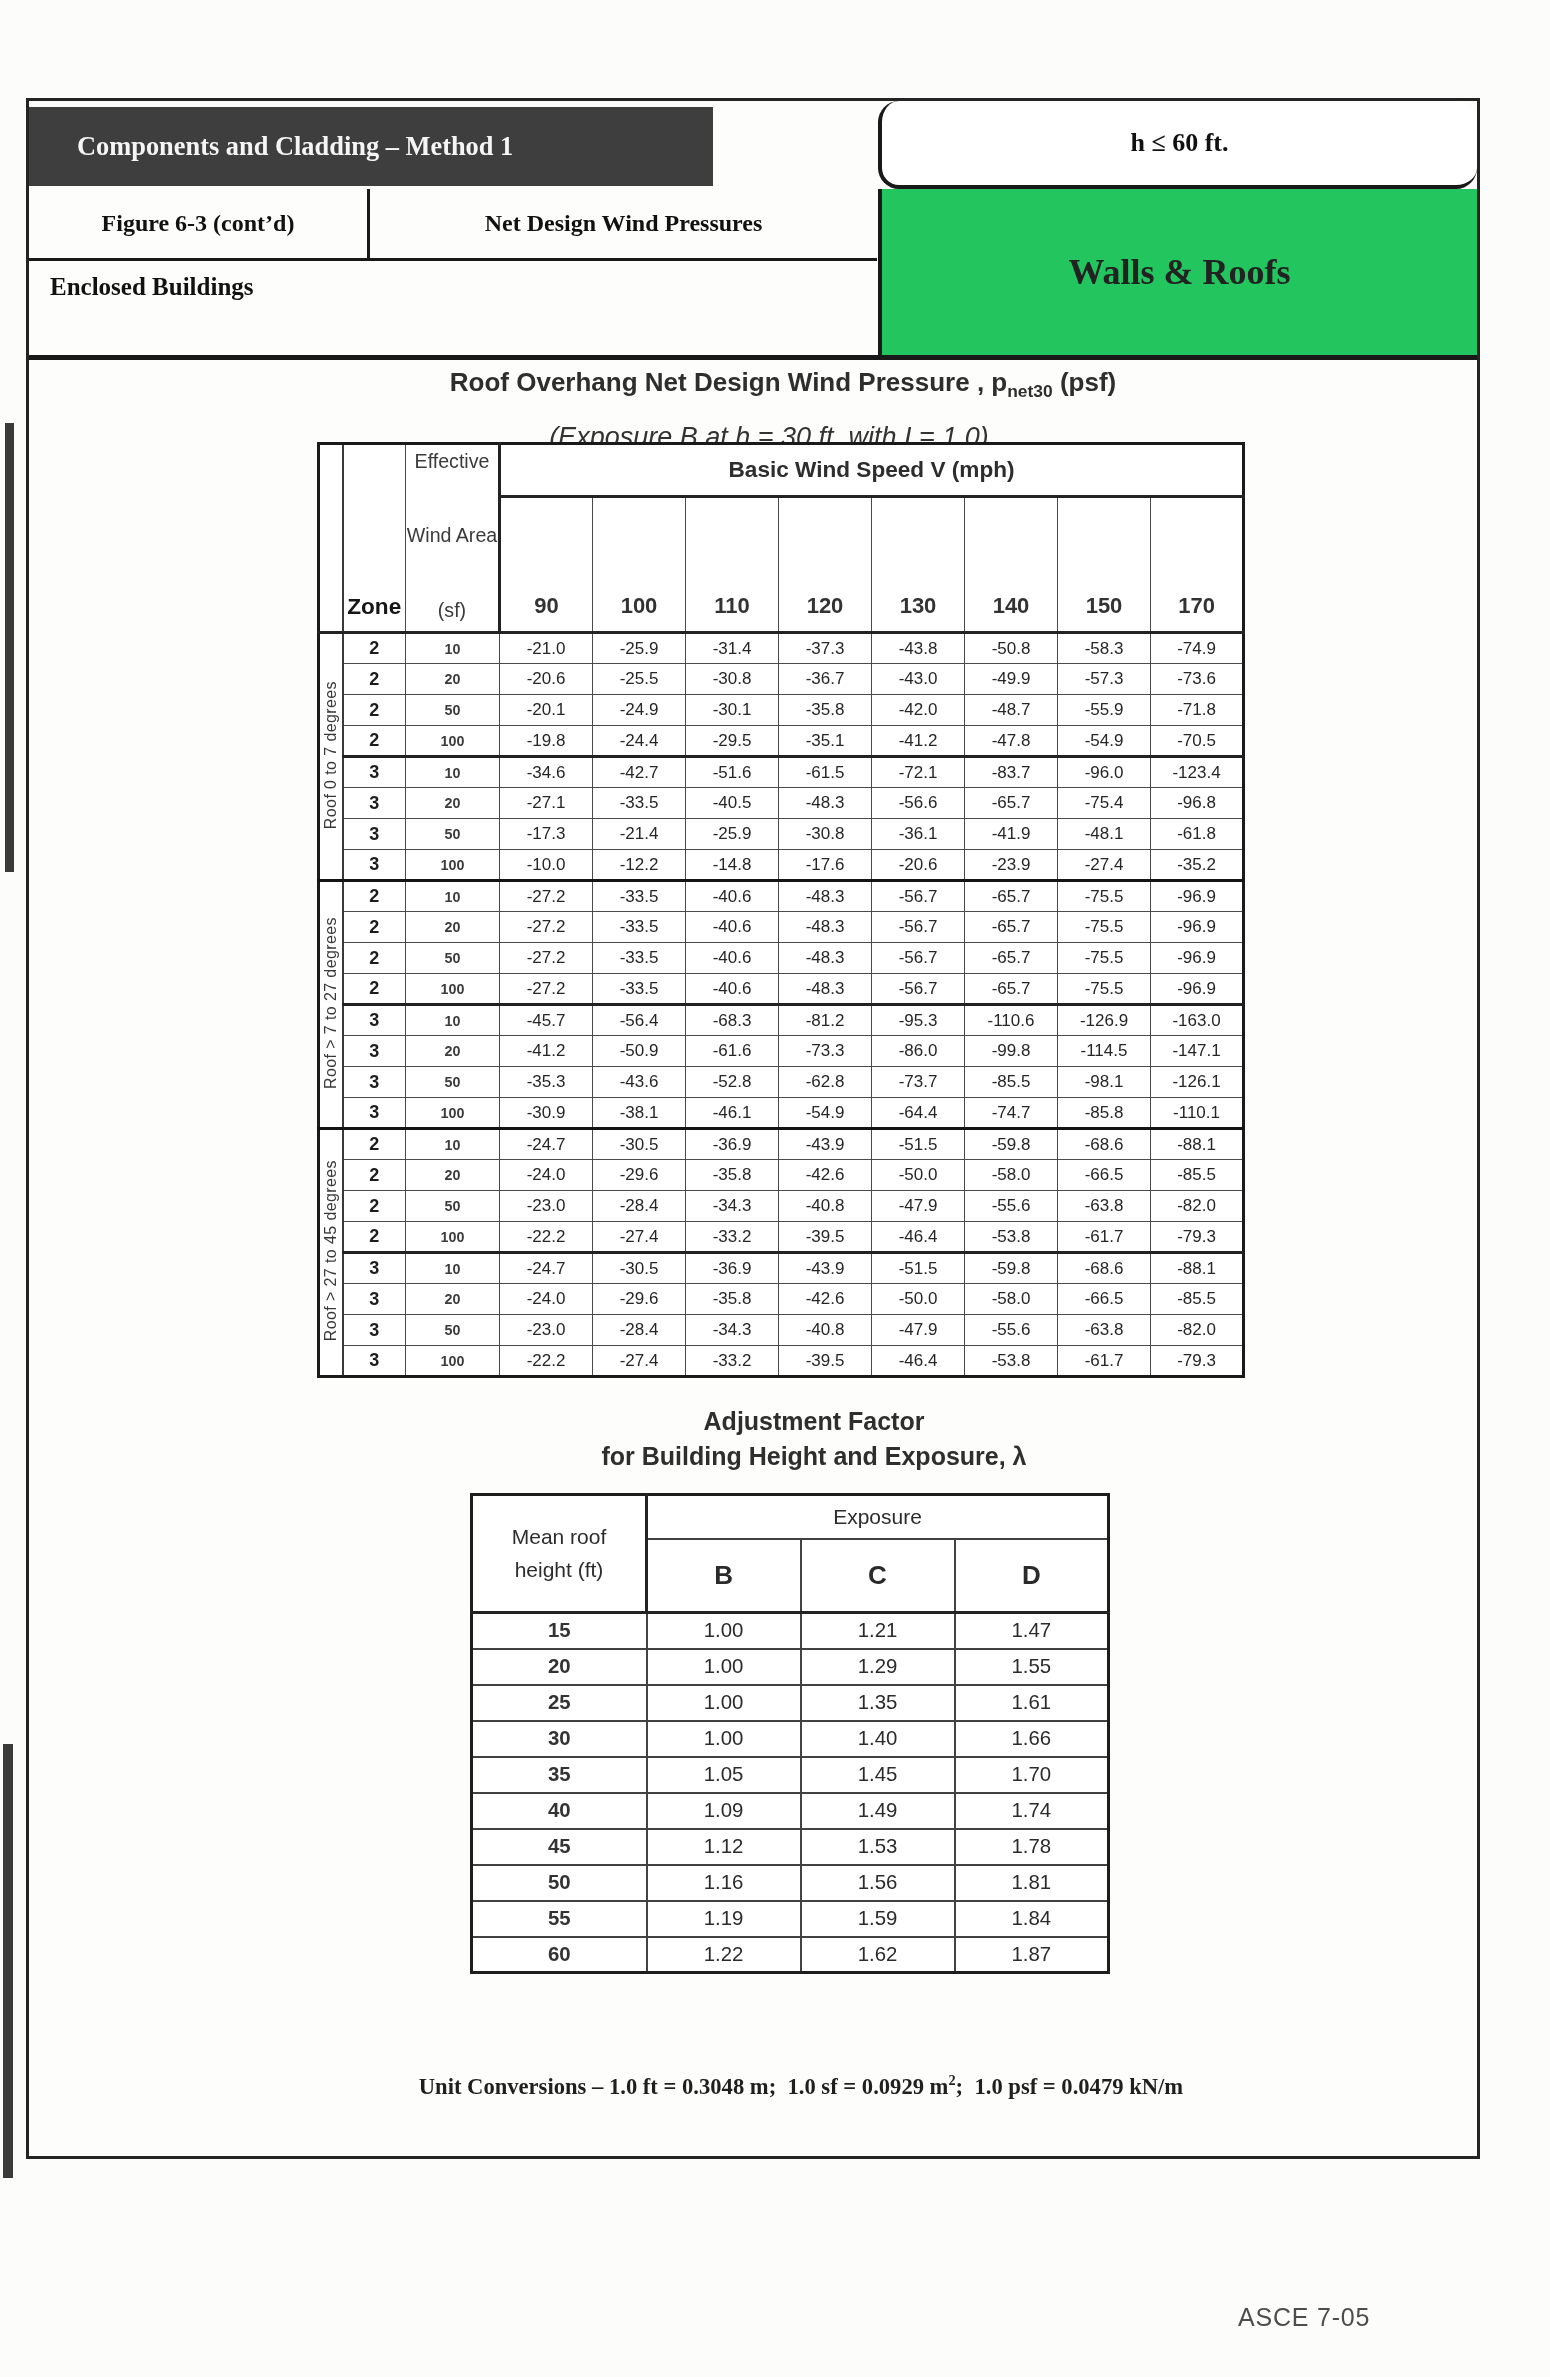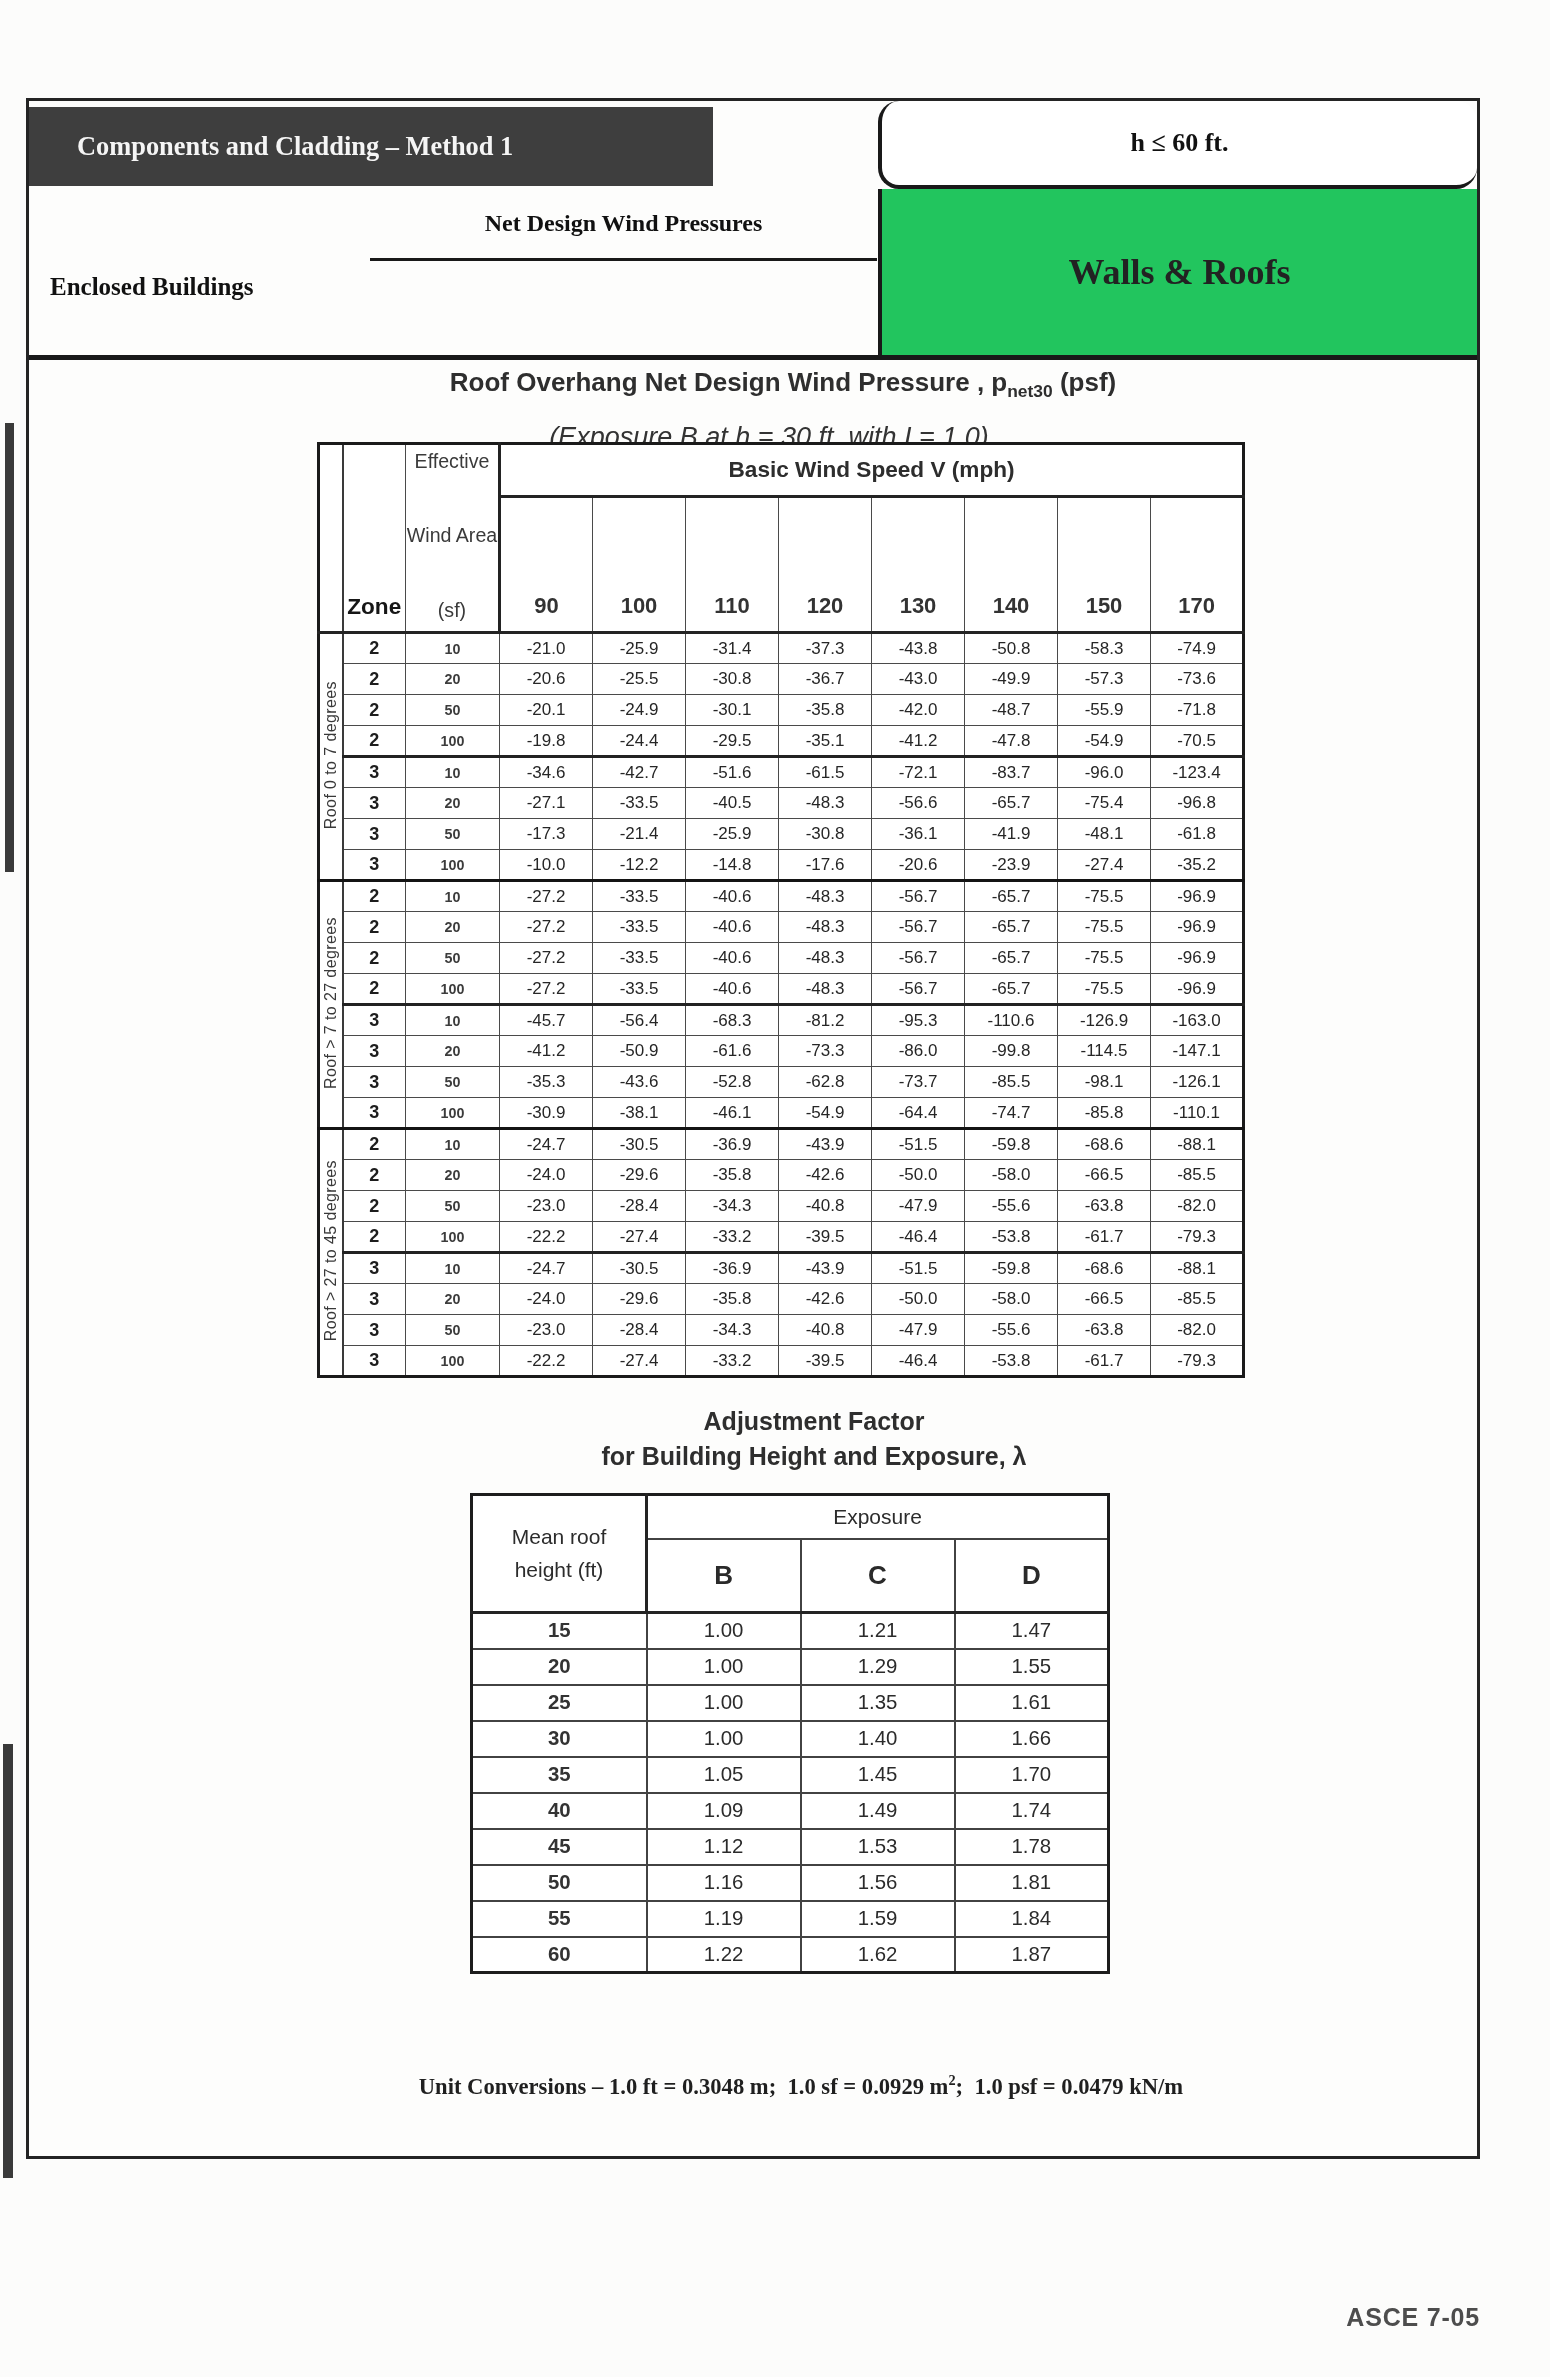--- a/index.html
+++ b/index.html
@@ -83,38 +83,41 @@
              border-bottom:3px solid #232323;}
   #adj tbody tr{height:36px;}
   #adj .hgt{font-size:20.4px;font-weight:bold;color:#333;}
   #adj .fac{font-size:20.4px;color:#2b2b2b;}
 
   
   #unitconv{left:181px;top:1945px;width:1148px;text-align:center;
         font-family:"Liberation Serif","DejaVu Serif",serif;font-weight:bold;
         font-size:22.6px;color:#1f1f1f;white-space:pre;}
   #unitconv sup{font-size:14.3px;}
-  #asce{position:absolute;left:1238px;top:2303px;width:242px;text-align:right;
-        font-weight:bold;font-size:25px;color:#4d4d4d;letter-spacing:0.8px;}
+  #asce{position:absolute;left:1238px;top:2303px;width:242px;text-align:left;
+        font-weight:normal;font-size:25px;color:#4d4d4d;letter-spacing:0.8px;}
 </style>
 </head>
 <body>
 
 <div id="page">
 
   <div id="scanbar1" class="scanbar"></div>
   <div id="scanbar2" class="scanbar"></div>
 
   <div id="frame">
 
     <div id="hdr-bar">
       <span>Components and Cladding – Method 1</span>
     </div>
     <div id="hbox">
       <span>h ≤ 60 ft.</span>
+    </div>
+    <div id="figcell">
+      <span>Figure 6-3 (cont’d)</span>
     </div>
     <div id="netcell">
       <span>Net Design Wind Pressures</span>
     </div>
     <div id="enclcell">
       <span>Enclosed Buildings</span>
     </div>
     <div id="wallsbox">
       <span>Walls &amp; Roofs</span>
     </div>

